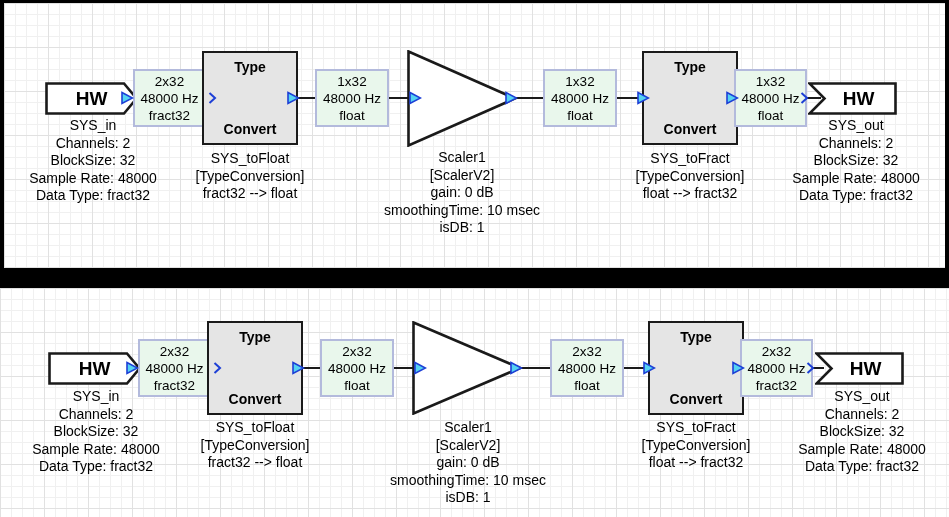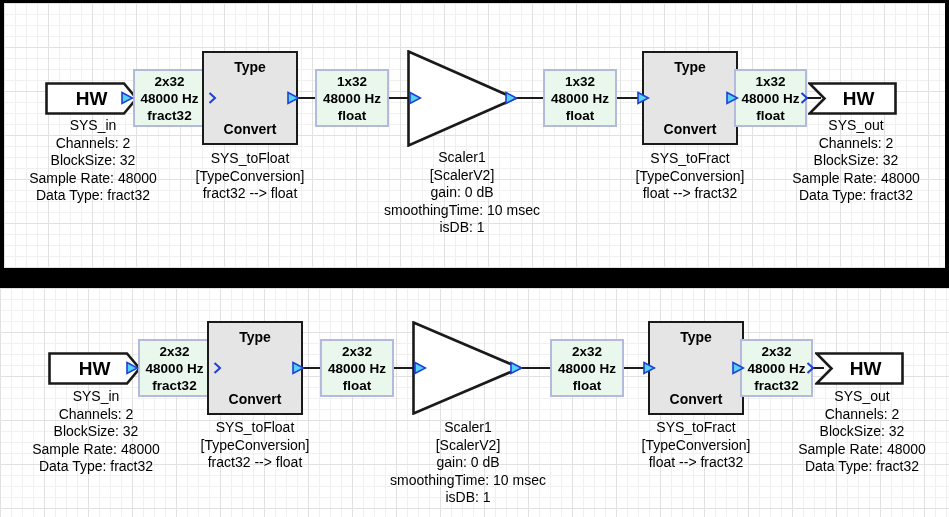--- a/index.html
+++ b/index.html
@@ -19,21 +19,21 @@
       linear-gradient(var(--grid-major) 1px, transparent 1px),
       linear-gradient(90deg, var(--grid-major) 1px, transparent 1px),
       linear-gradient(var(--grid-minor) 1px, transparent 1px),
       linear-gradient(90deg, var(--grid-minor) 1px, transparent 1px);
     background-size:44px 44px,44px 44px,11px 11px,11px 11px;
   }
   .wire{position:absolute;height:2px;background:var(--wire-color)}
   .wire-label{
     position:absolute;background:var(--label-bg);border:2px solid var(--label-border);
     display:flex;flex-direction:column;align-items:center;justify-content:center;
-    font-weight:bold;font-size:13.5px;line-height:17px;color:var(--text-color);
+    font-weight:normal;font-size:13.5px;line-height:17px;color:var(--text-color);
   }
   .wire-label span{display:block;white-space:nowrap}
   .block{
     position:absolute;background:#e5e5e5;border:2.5px solid var(--block-border);
     display:flex;flex-direction:column;align-items:center;justify-content:center;
     font-weight:bold;font-size:14px;line-height:18px;color:var(--text-color);gap:44px;
   }
   .block span{display:block}
   .shape{position:absolute}
   .shape svg{position:absolute;left:0;top:0}

